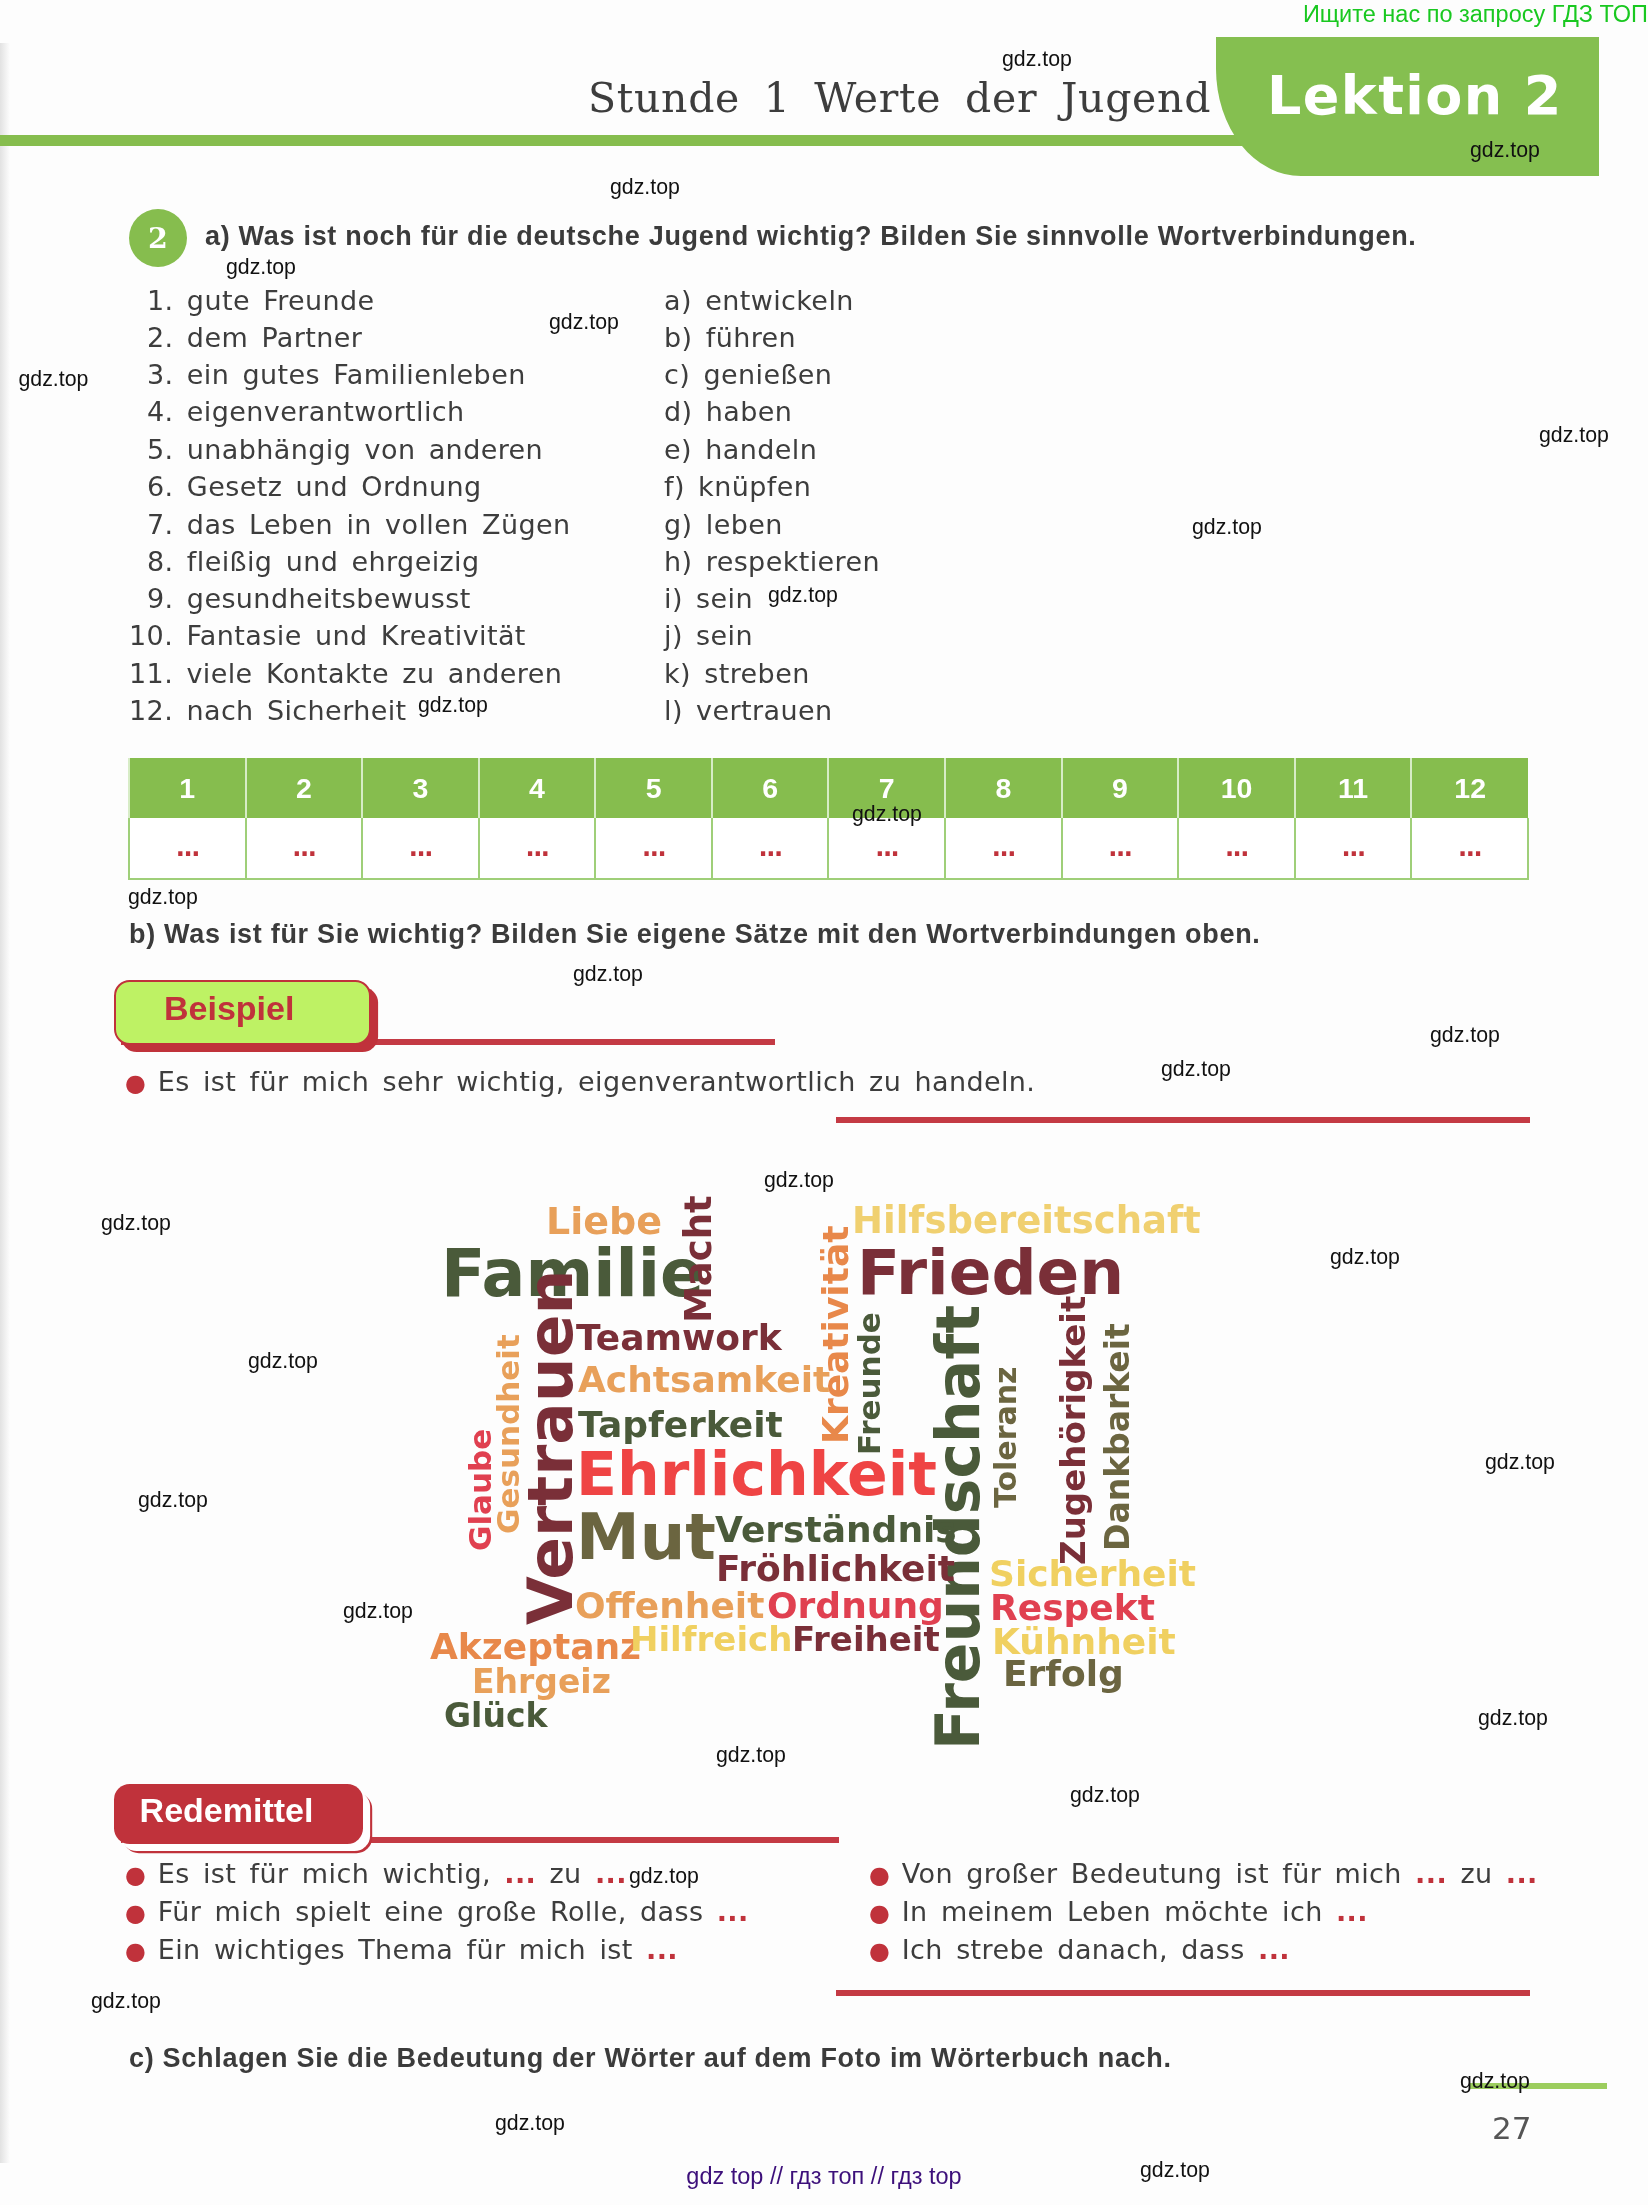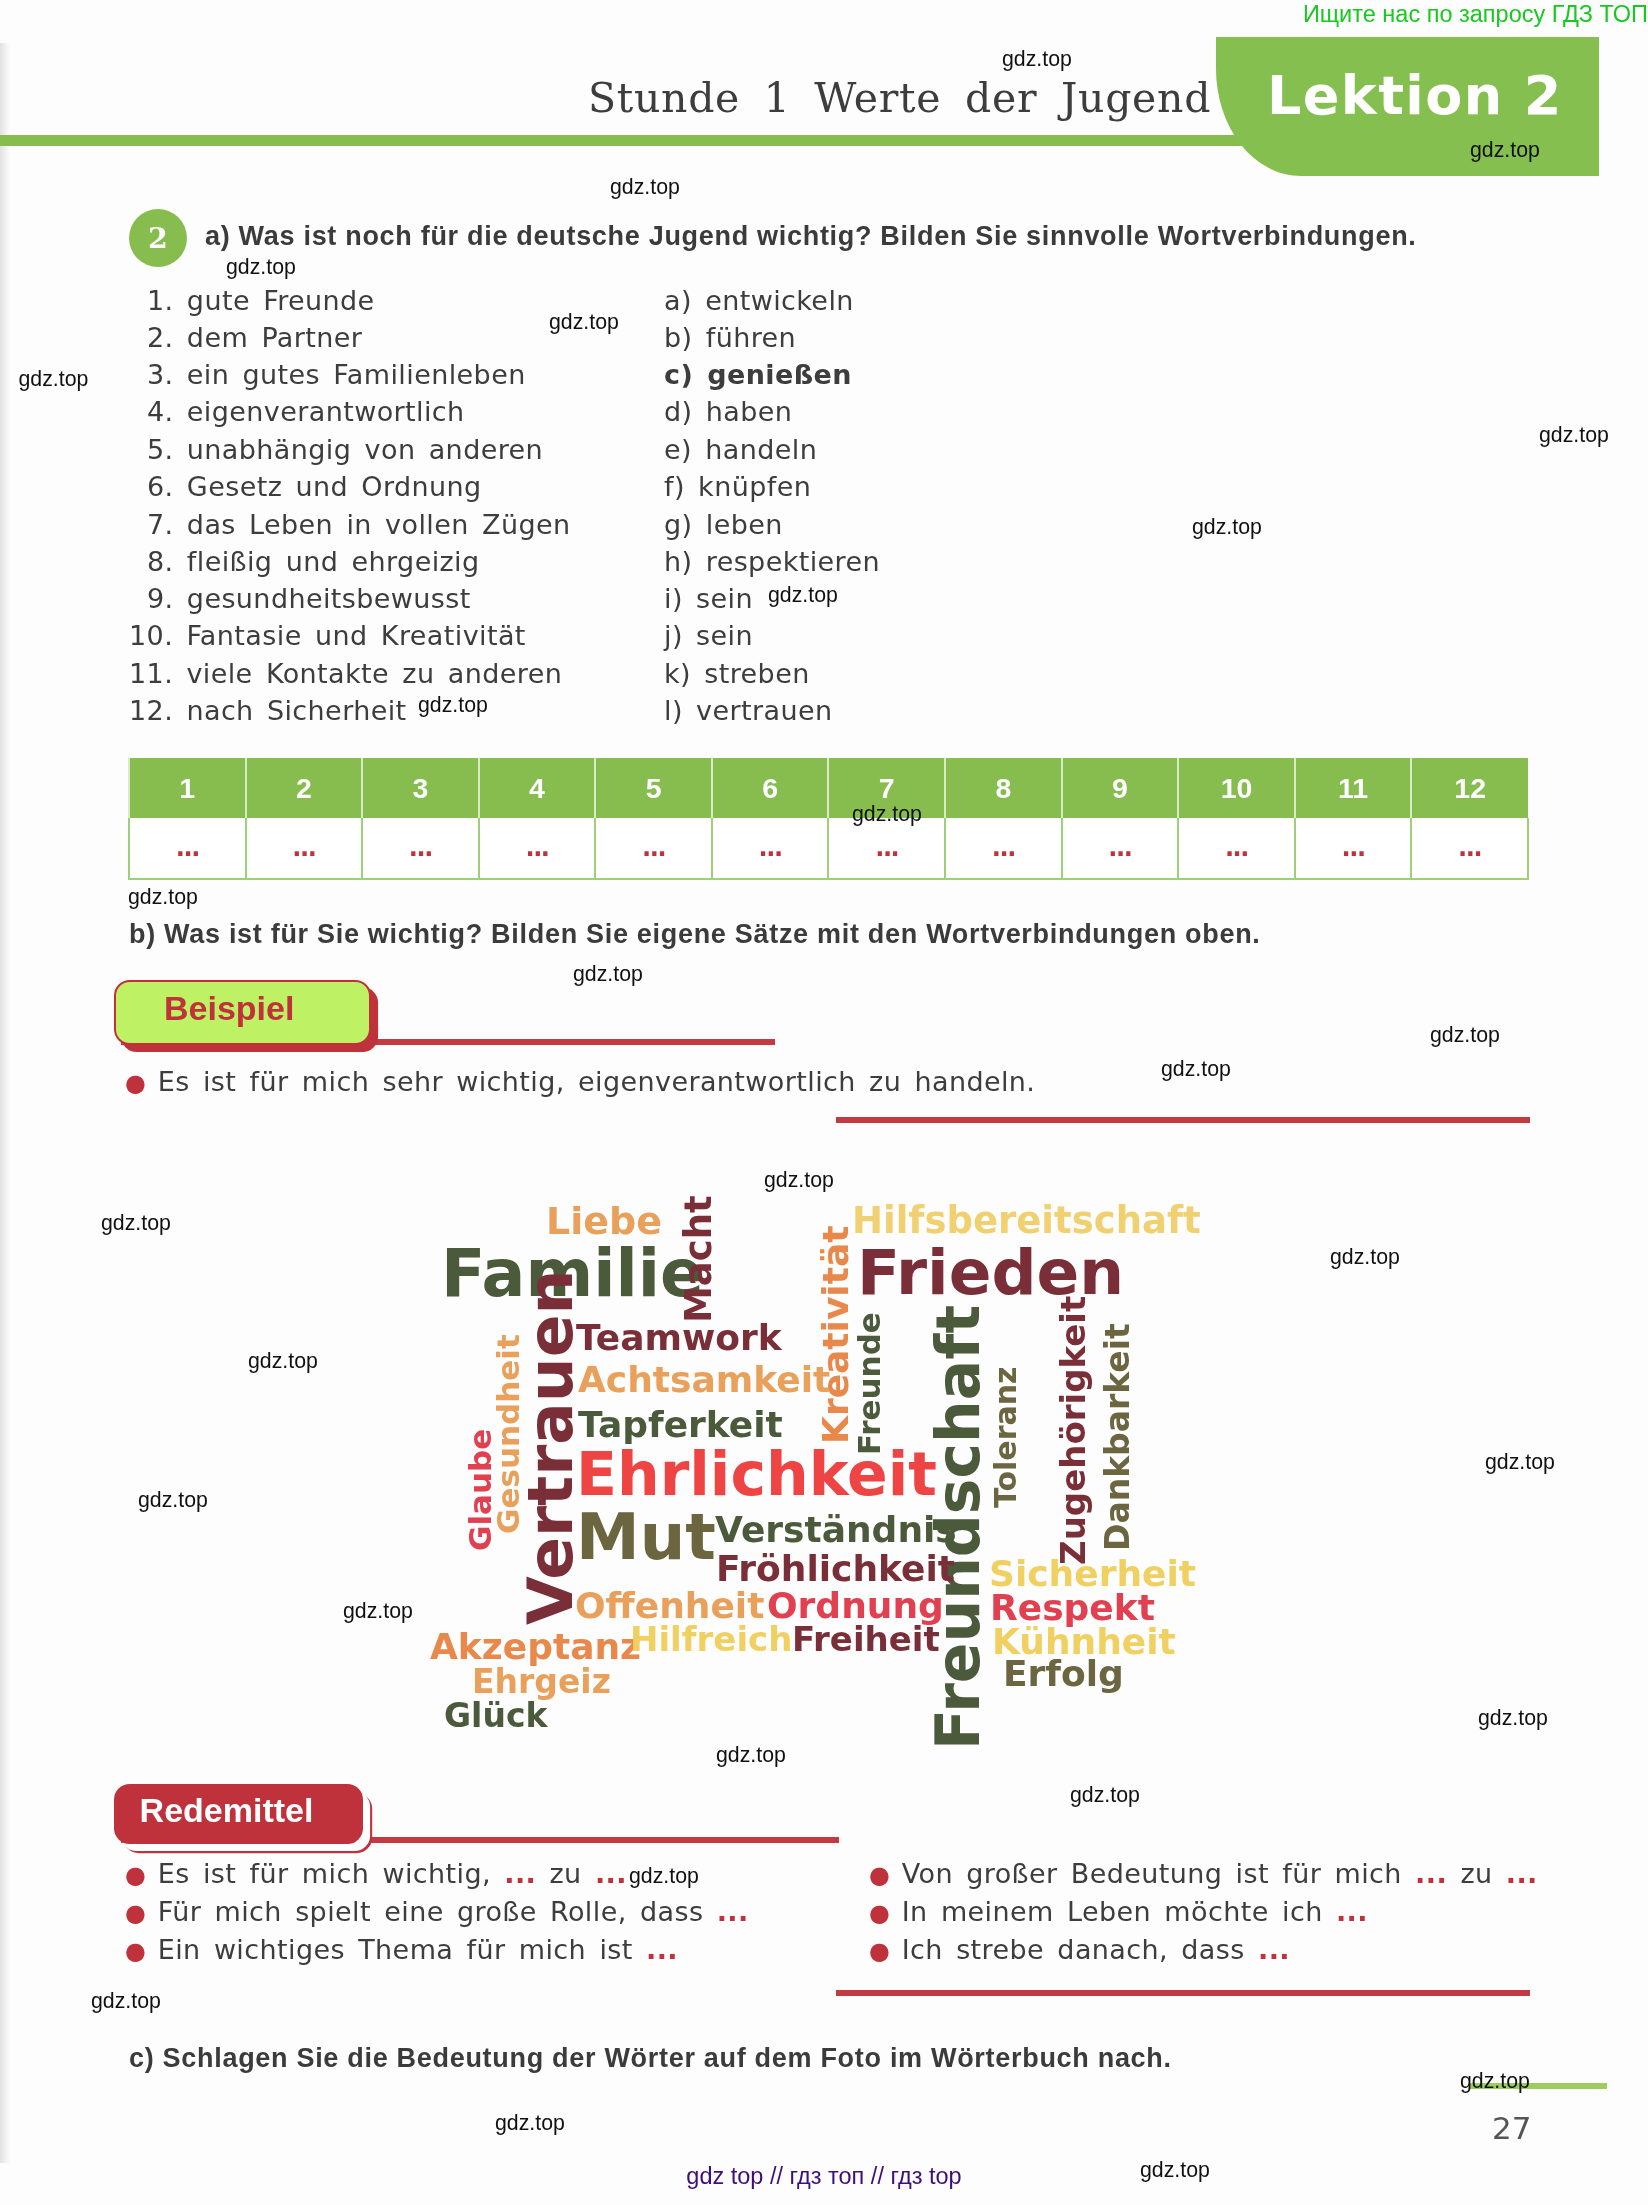--- a/index.html
+++ b/index.html
@@ -64,21 +64,21 @@
   <div class="row" style="left:147px; top:546px;">8. fleißig und ehrgeizig</div>
   <div class="row" style="left:147px; top:583px;">9. gesundheitsbewusst</div>
   <div class="row" style="left:129px; top:620px;">10. Fantasie und Kreativität</div>
   <div class="row" style="left:129px; top:658px;">11. viele Kontakte zu anderen</div>
   <div class="row" style="left:129px; top:695px;">12. nach Sicherheit</div>
 </div>
 
 <div class="list">
   <div class="row" style="left:664px; top:285px;">a) entwickeln</div>
   <div class="row" style="left:664px; top:322px;">b) führen</div>
-  <div class="row" style="left:664px; top:359px;font-weight:bold;">c) genießen</div>
+  <div class="row" style="left:664px; top:359px;">c) genießen</div>
   <div class="row" style="left:664px; top:396px;">d) haben</div>
   <div class="row" style="left:664px; top:434px;">e) handeln</div>
   <div class="row" style="left:664px; top:471px;">f) knüpfen</div>
   <div class="row" style="left:664px; top:509px;">g) leben</div>
   <div class="row" style="left:664px; top:546px;">h) respektieren</div>
   <div class="row" style="left:664px; top:583px;">i)  sein</div>
   <div class="row" style="left:664px; top:620px;">j)  sein</div>
   <div class="row" style="left:664px; top:658px;">k) streben</div>
   <div class="row" style="left:664px; top:695px;">l)  vertrauen</div>
 </div>

